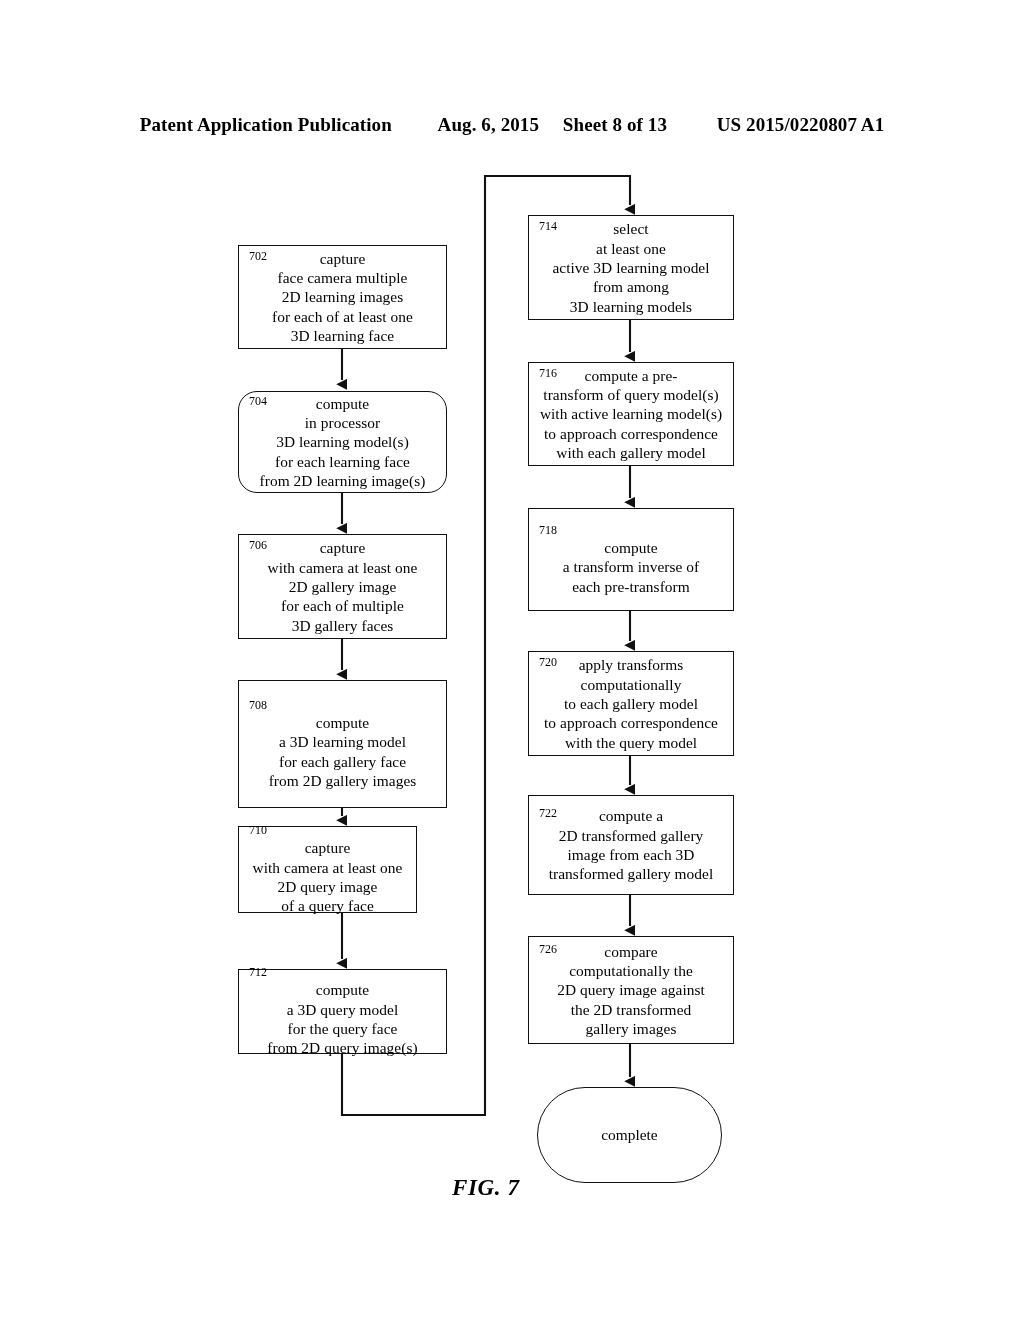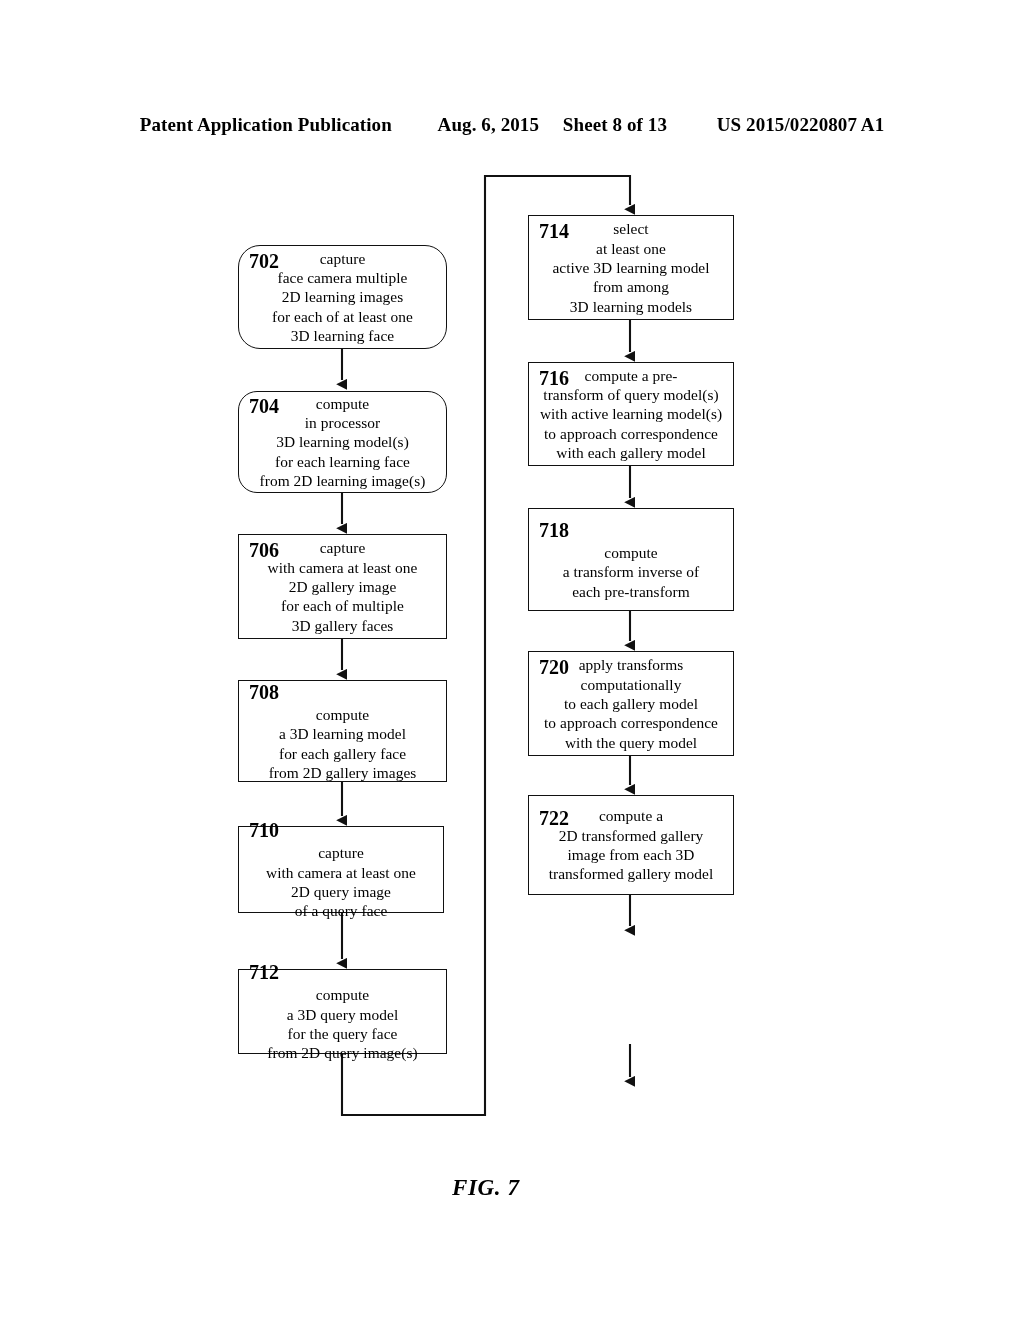--- a/index.html
+++ b/index.html
@@ -57,22 +57,22 @@
     font-size: 15.4px;
     line-height: 1.255;
     text-align: center;
     padding: 5px 4px 5px 4px;
     display: flex;
     flex-direction: column;
     justify-content: center;
     letter-spacing: 0.05px;
   }
   .flow-box .bnum {
-    font-weight: bold;
-    font-size: 20px;
+    font-weight: normal;
+    font-size: 12px;
   }
   
   .box-lines { width: 100%; }
   .box-lines .ln { display: block; white-space: nowrap; }
   .firstline-inline {
     display: block;
     position: relative;
     white-space: nowrap;
   }
   .firstline-inline .bnum {
@@ -141,21 +141,21 @@
 
       <line x1="630" y1="320" x2="630" y2="352" marker-end="url(#arrowhead)"></line>
       <line x1="630" y1="466" x2="630" y2="498" marker-end="url(#arrowhead)"></line>
       <line x1="630" y1="611" x2="630" y2="641" marker-end="url(#arrowhead)"></line>
       <line x1="630" y1="756" x2="630" y2="785" marker-end="url(#arrowhead)"></line>
       <line x1="630" y1="895" x2="630" y2="926" marker-end="url(#arrowhead)"></line>
       <line x1="630" y1="1044" x2="630" y2="1077" marker-end="url(#arrowhead)"></line>
     </g>
   </svg>
 
-  <div class="flow-box" id="box-702" style="left: 238px; top: 245px; width: 209px; height: 104px; border-radius: 22px;">
+  <div class="flow-box" id="box-702" style="left: 238px; top: 245px; width: 209px; height: 104px;">
     <div class="box-lines">
       <span class="firstline-inline"><span class="bnum">702</span><span>capture</span></span>
       <span class="ln">face camera multiple</span>
       <span class="ln">2D learning images</span>
       <span class="ln">for each of at least one</span>
       <span class="ln">3D learning face</span>
     </div>
   </div>
 
   <div class="flow-box" id="box-704" style="left: 238px; top: 391px; width: 209px; height: 102px; border-radius: 19px;">
@@ -171,31 +171,31 @@
   <div class="flow-box" id="box-706" style="left: 238px; top: 534px; width: 209px; height: 105px;">
     <div class="box-lines">
       <span class="firstline-inline"><span class="bnum">706</span><span>capture</span></span>
       <span class="ln">with camera at least one</span>
       <span class="ln">2D gallery image</span>
       <span class="ln">for each of multiple</span>
       <span class="ln">3D gallery faces</span>
     </div>
   </div>
 
-  <div class="flow-box" id="box-708" style="left: 238px; top: 680px; width: 209px; height: 102px;">
+  <div class="flow-box" id="box-708" style="left: 238px; top: 680px; width: 209px; height: 128px;">
     <div class="box-lines">
       <span class="numline-own bnum">708</span>
       <span class="ln">compute</span>
       <span class="ln">a 3D learning model</span>
       <span class="ln">for each gallery face</span>
       <span class="ln">from 2D gallery images</span>
     </div>
   </div>
 
-  <div class="flow-box" id="box-710" style="left: 238px; top: 826px; width: 206px; height: 87px;">
+  <div class="flow-box" id="box-710" style="left: 238px; top: 826px; width: 179px; height: 87px;">
     <div class="box-lines">
       <span class="numline-own bnum">710</span>
       <span class="ln">capture</span>
       <span class="ln">with camera at least one</span>
       <span class="ln">2D query image</span>
       <span class="ln">of a query face</span>
     </div>
   </div>
 
   <div class="flow-box" id="box-712" style="left: 238px; top: 969px; width: 209px; height: 85px;">
@@ -249,16 +249,28 @@
 
   <div class="flow-box" id="box-722" style="left: 528px; top: 795px; width: 206px; height: 100px;">
     <div class="box-lines">
       <span class="firstline-inline"><span class="bnum">722</span><span>compute a</span></span>
       <span class="ln">2D transformed gallery</span>
       <span class="ln">image from each 3D</span>
       <span class="ln">transformed gallery model</span>
     </div>
   </div>
 
-
+  <div class="flow-box" id="box-726" style="left: 528px; top: 936px; width: 206px; height: 108px;">
+    <div class="box-lines">
+      <span class="firstline-inline"><span class="bnum">726</span><span>compare</span></span>
+      <span class="ln">computationally the</span>
+      <span class="ln">2D query image against</span>
+      <span class="ln">the 2D transformed</span>
+      <span class="ln">gallery images</span>
+    </div>
+  </div>
+
+  <div id="terminal-complete" style="left: 537px; top: 1087px; width: 185px; height: 96px;">
+    <span>complete</span>
+  </div>
 
   <div id="fig-caption" style="left: 452px; top: 1175px;">FIG. 7</div>
 </div>
 
 </body></html>

